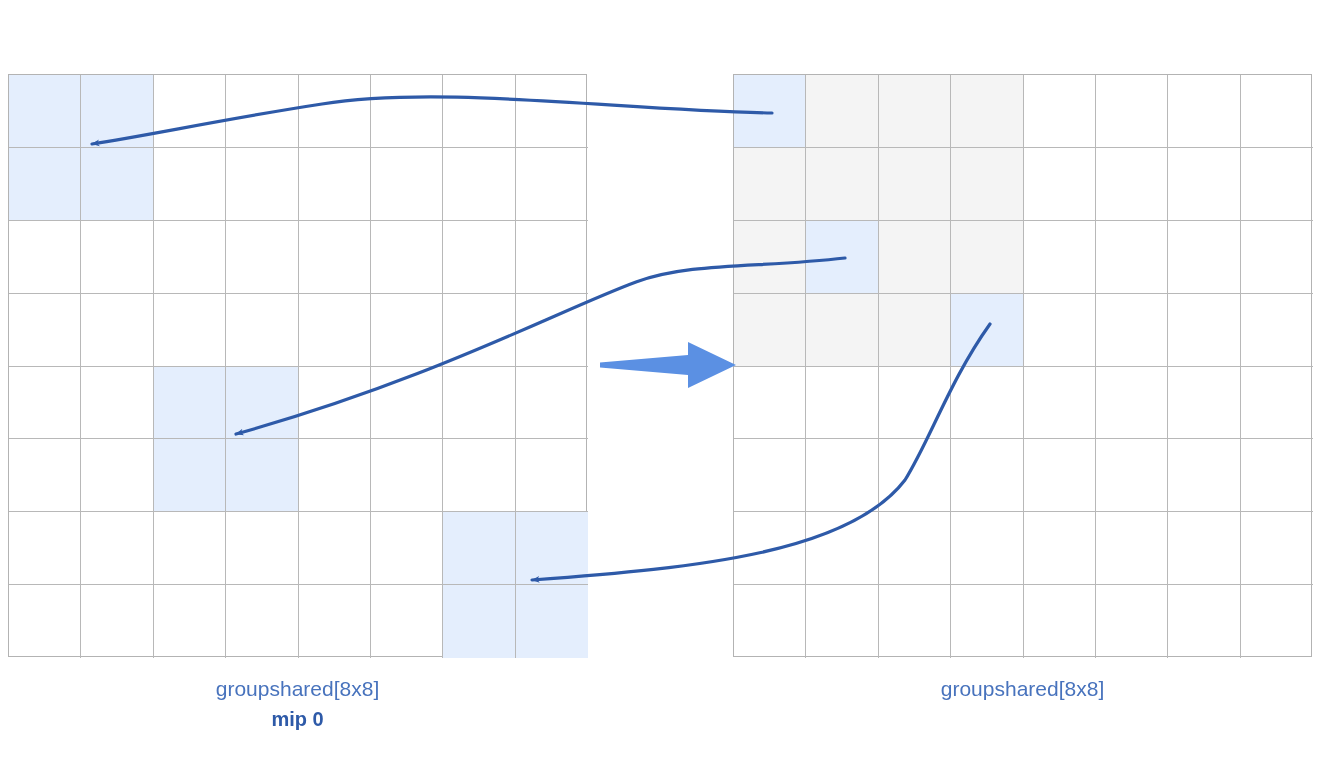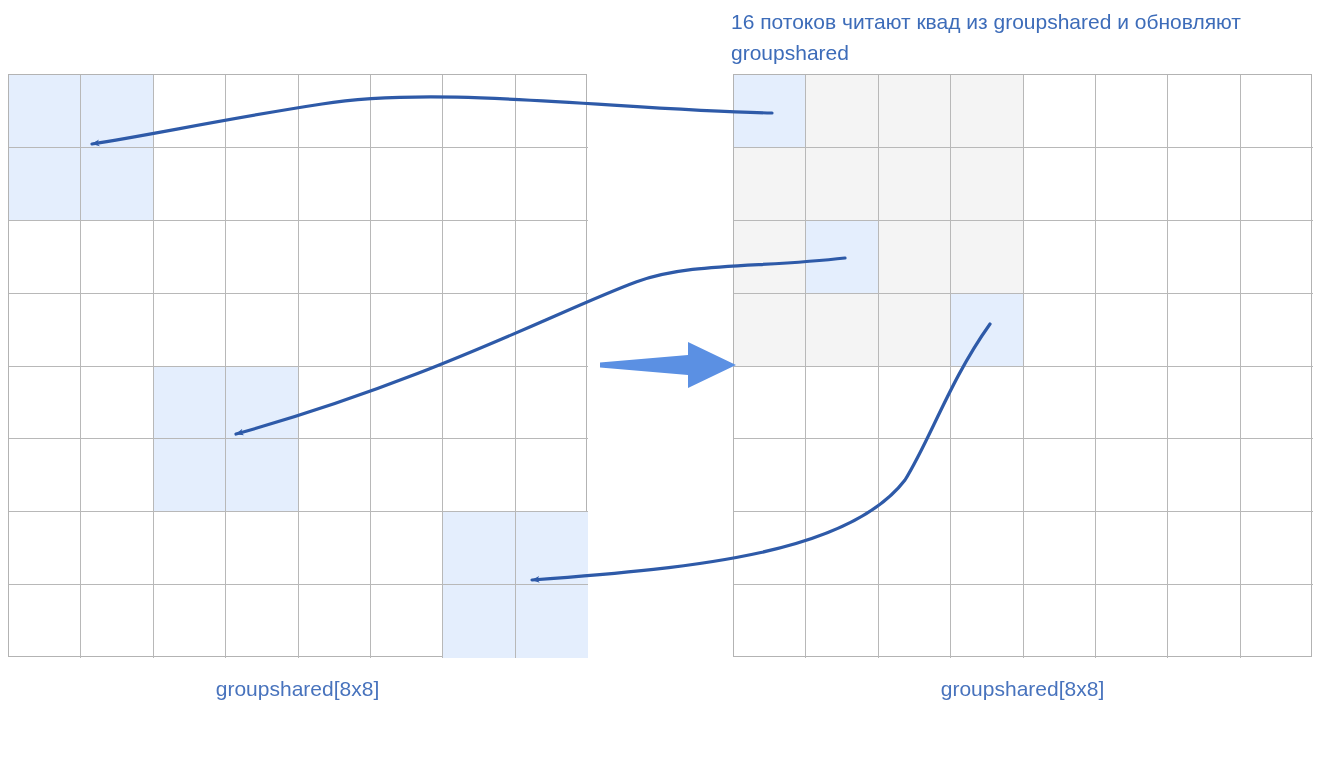--- a/index.html
+++ b/index.html
@@ -64,21 +64,20 @@
     position: absolute; left: 0; top: 0;
     width: 1320px; height: 757px;
     pointer-events: none;
   }
 </style>
 </head>
 <body>
 
 <div id="stage">
 
-  <div class="caption" id="header-caption">16 потоков читают квад из groupshared и обновляют groupshared</div>
 
   <div id="grids-root">
       <div class="grid" style="left: 8px; top: 74px; width: 579px; height: 583px;">
         <div class="grid-cell cell-hl" style="left: 0px; top: 0px; width: 72.375px; height: 72.875px;"></div>
         <div class="grid-cell cell-hl" style="left: 72.375px; top: 0px; width: 72.375px; height: 72.875px;"></div>
         <div class="grid-cell cell-plain" style="left: 144.75px; top: 0px; width: 72.375px; height: 72.875px;"></div>
         <div class="grid-cell cell-plain" style="left: 217.125px; top: 0px; width: 72.375px; height: 72.875px;"></div>
         <div class="grid-cell cell-plain" style="left: 289.5px; top: 0px; width: 72.375px; height: 72.875px;"></div>
         <div class="grid-cell cell-plain" style="left: 361.875px; top: 0px; width: 72.375px; height: 72.875px;"></div>
         <div class="grid-cell cell-plain" style="left: 434.25px; top: 0px; width: 72.375px; height: 72.875px;"></div>
@@ -135,20 +134,21 @@
         <div class="grid-cell cell-plain" style="left: 72.375px; top: 510.125px; width: 72.375px; height: 72.875px; border-bottom: none;"></div>
         <div class="grid-cell cell-plain" style="left: 144.75px; top: 510.125px; width: 72.375px; height: 72.875px; border-bottom: none;"></div>
         <div class="grid-cell cell-plain" style="left: 217.125px; top: 510.125px; width: 72.375px; height: 72.875px; border-bottom: none;"></div>
         <div class="grid-cell cell-plain" style="left: 289.5px; top: 510.125px; width: 72.375px; height: 72.875px; border-bottom: none;"></div>
         <div class="grid-cell cell-plain" style="left: 361.875px; top: 510.125px; width: 72.375px; height: 72.875px; border-bottom: none;"></div>
         <div class="grid-cell cell-hl" style="left: 434.25px; top: 510.125px; width: 72.375px; height: 72.875px; border-bottom: none;"></div>
         <div class="grid-cell cell-hl" style="left: 506.625px; top: 510.125px; width: 72.375px; height: 72.875px; border-right: none; border-bottom: none;"></div>
       </div>
       <div class="label-block" style="left: 8px; top: 674px; width: 579px;">
         <span class="label-name">groupshared[8x8]</span>
+        <span class="label-mip">mip 0</span>
       </div>
       <div class="grid" style="left: 733px; top: 74px; width: 579px; height: 583px;">
         <div class="grid-cell cell-hl" style="left: 0px; top: 0px; width: 72.375px; height: 72.875px;"></div>
         <div class="grid-cell cell-gray" style="left: 72.375px; top: 0px; width: 72.375px; height: 72.875px;"></div>
         <div class="grid-cell cell-gray" style="left: 144.75px; top: 0px; width: 72.375px; height: 72.875px;"></div>
         <div class="grid-cell cell-gray" style="left: 217.125px; top: 0px; width: 72.375px; height: 72.875px;"></div>
         <div class="grid-cell cell-plain" style="left: 289.5px; top: 0px; width: 72.375px; height: 72.875px;"></div>
         <div class="grid-cell cell-plain" style="left: 361.875px; top: 0px; width: 72.375px; height: 72.875px;"></div>
         <div class="grid-cell cell-plain" style="left: 434.25px; top: 0px; width: 72.375px; height: 72.875px;"></div>
         <div class="grid-cell cell-plain" style="left: 506.625px; top: 0px; width: 72.375px; height: 72.875px; border-right: none;"></div>

